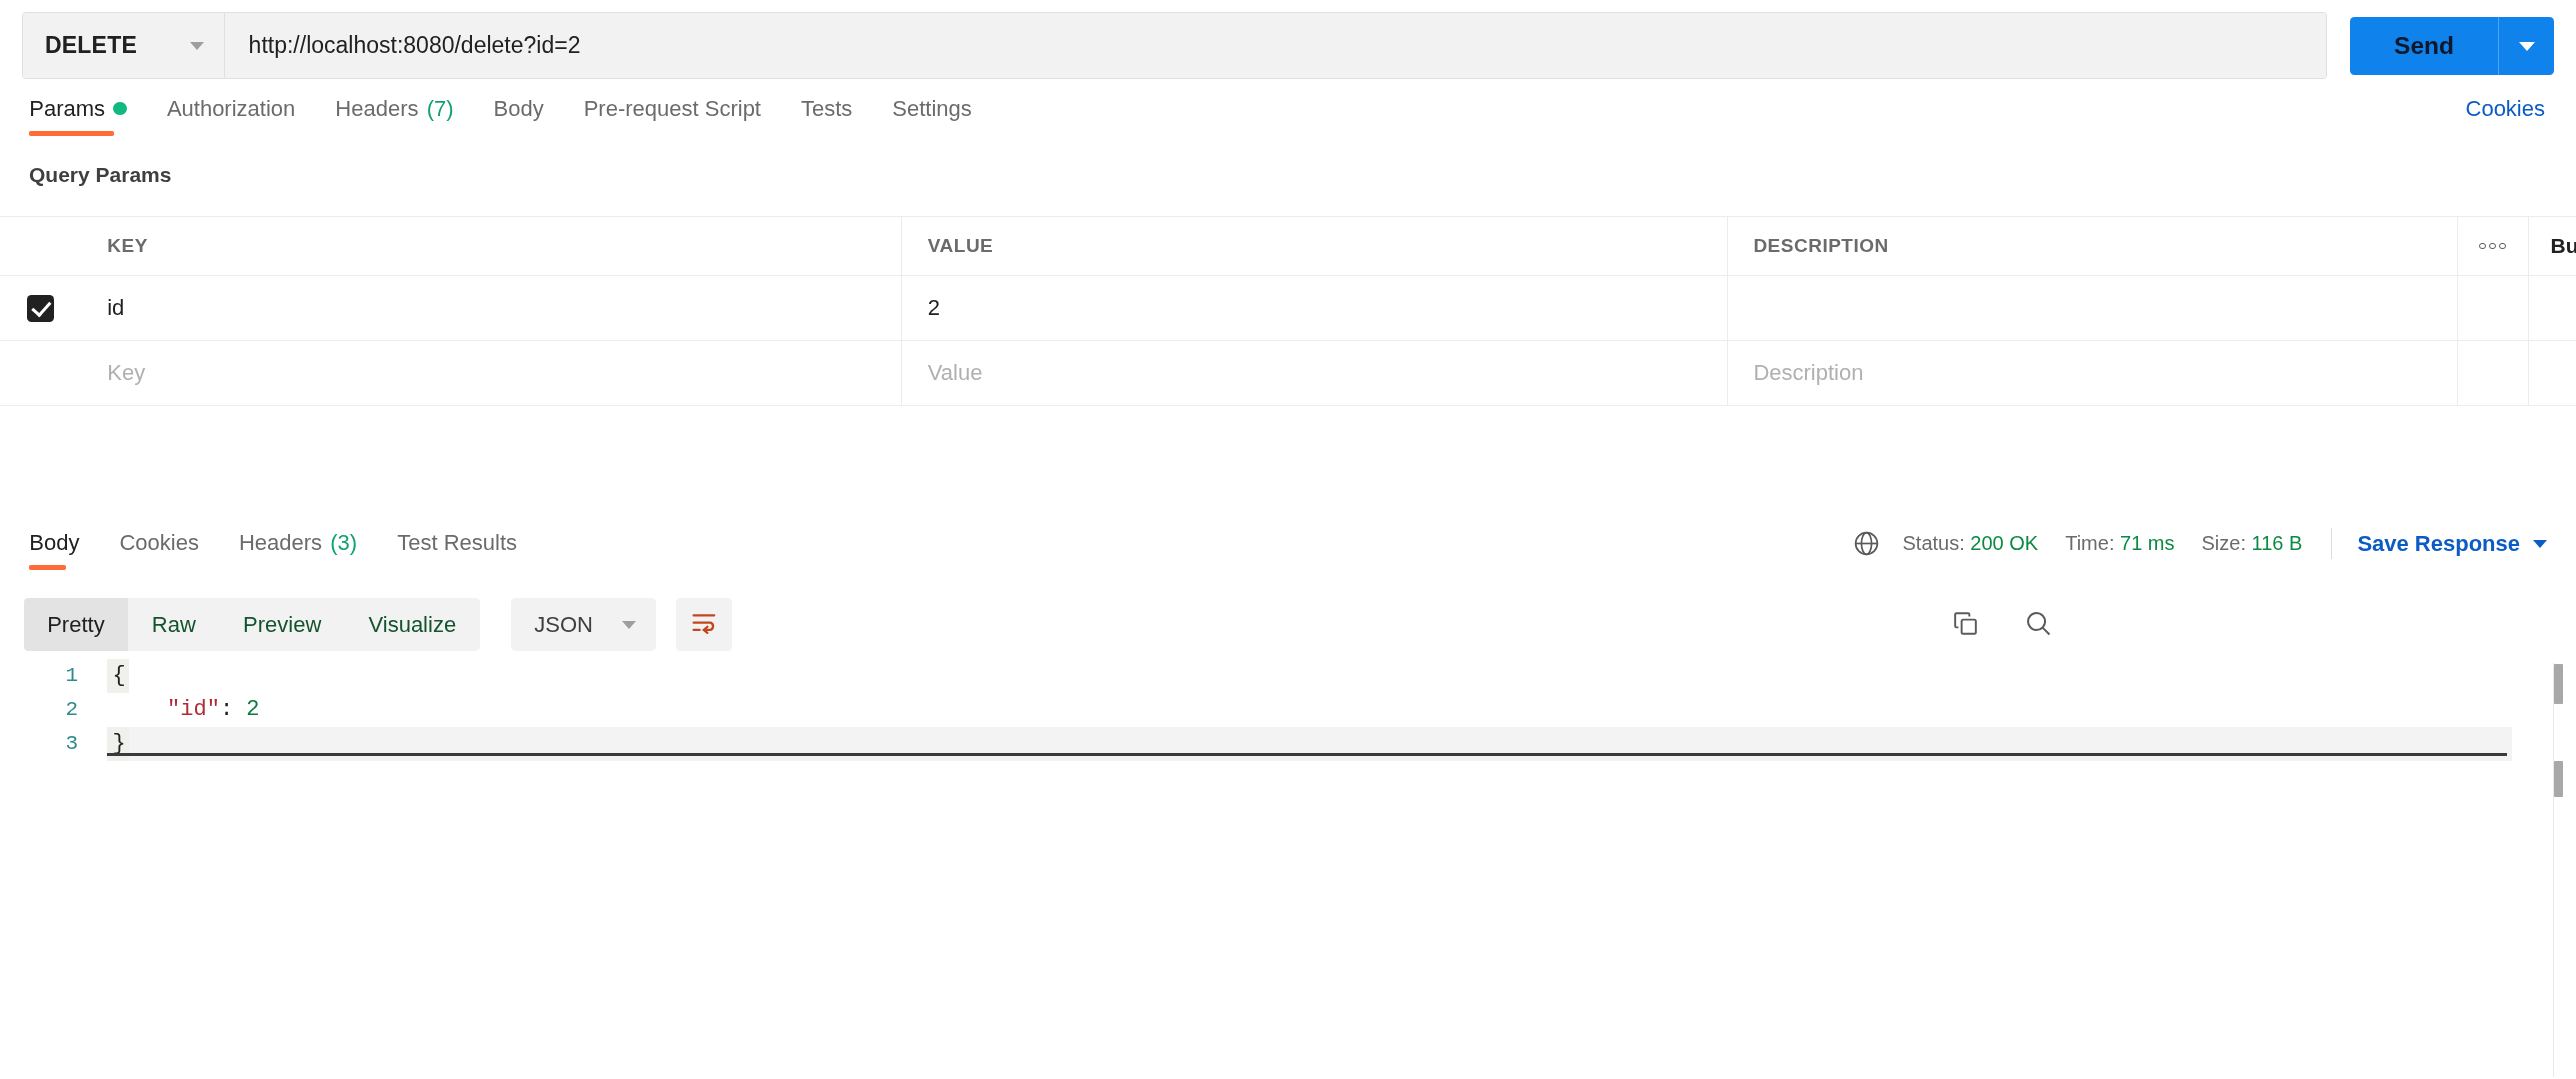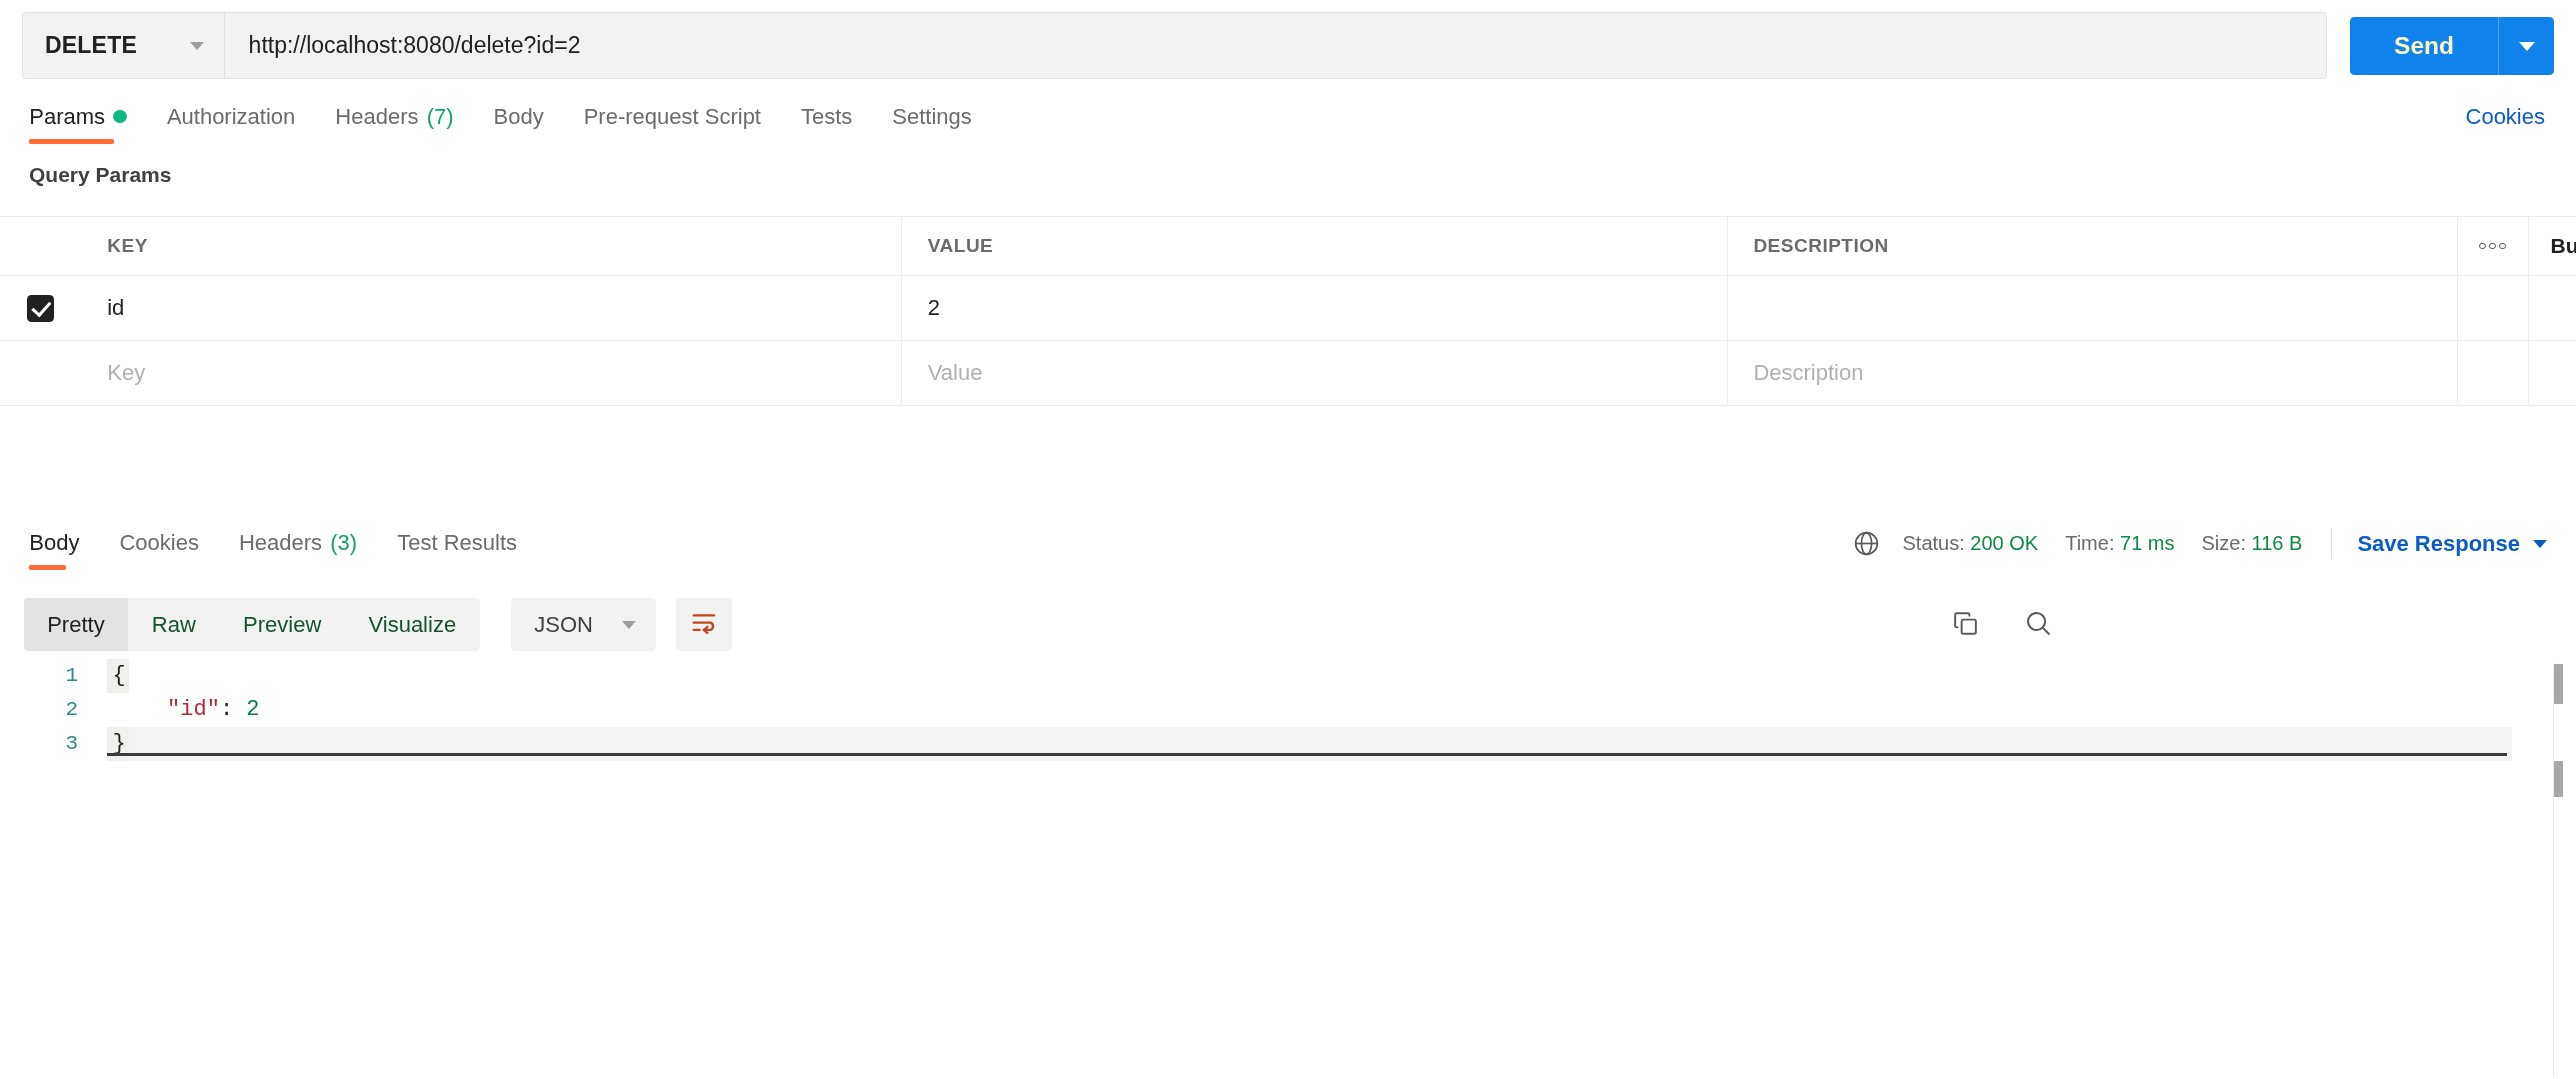--- a/index.html
+++ b/index.html
@@ -60,38 +60,38 @@
     margin-left: 23.6px;
     height: 58px;
     display: flex; align-items: stretch;
     background: #0f82eb;
     border-radius: 4.5px;
     overflow: hidden;
   }
   .send-btn {
     display: flex; align-items: center; justify-content: center;
     padding: 0 44px;
-    color: #fef9c3; font-size: 24.5px; font-weight: 700;
+    color: #0f172a; font-size: 24.5px; font-weight: 700;
     border: none; background: transparent; cursor: pointer;
     font-family: "Liberation Sans", sans-serif;
   }
   .send-caret {
     width: 56px;
     display: flex; align-items: center; justify-content: center;
     border-left: 0.9px solid rgba(255,255,255,0.28);
     cursor: pointer;
   }
   .send-caret .chev {
     border-top-color: #ffffff;
     border-left-width: 8.2px; border-right-width: 8.2px; border-top-width: 9px;
   }
 
   
   .req-tabs {
-    position: absolute; left: 0; top: 91px;
+    position: absolute; left: 0; top: 83px;
     width: 2576px; height: 58px;
     display: flex; align-items: flex-start;
     padding: 0 22px;
   }
   .tab {
     position: relative;
     display: flex; align-items: center; gap: 8.2px;
     height: 51px;
     padding: 0 20px;
     font-size: 22px; color: #6b6b6b;

